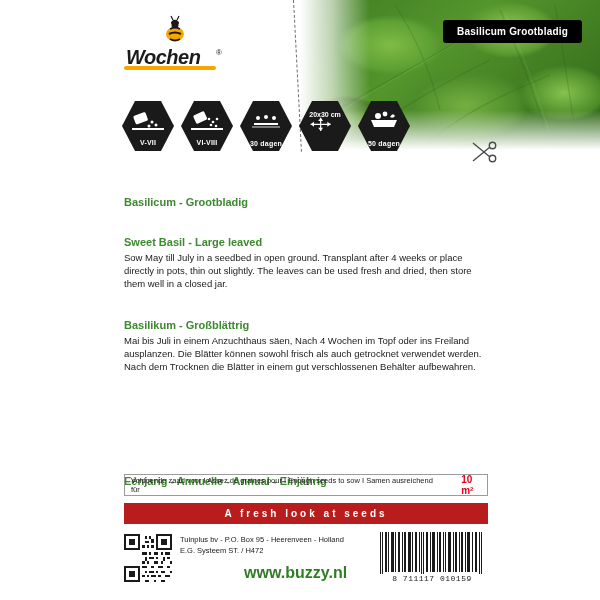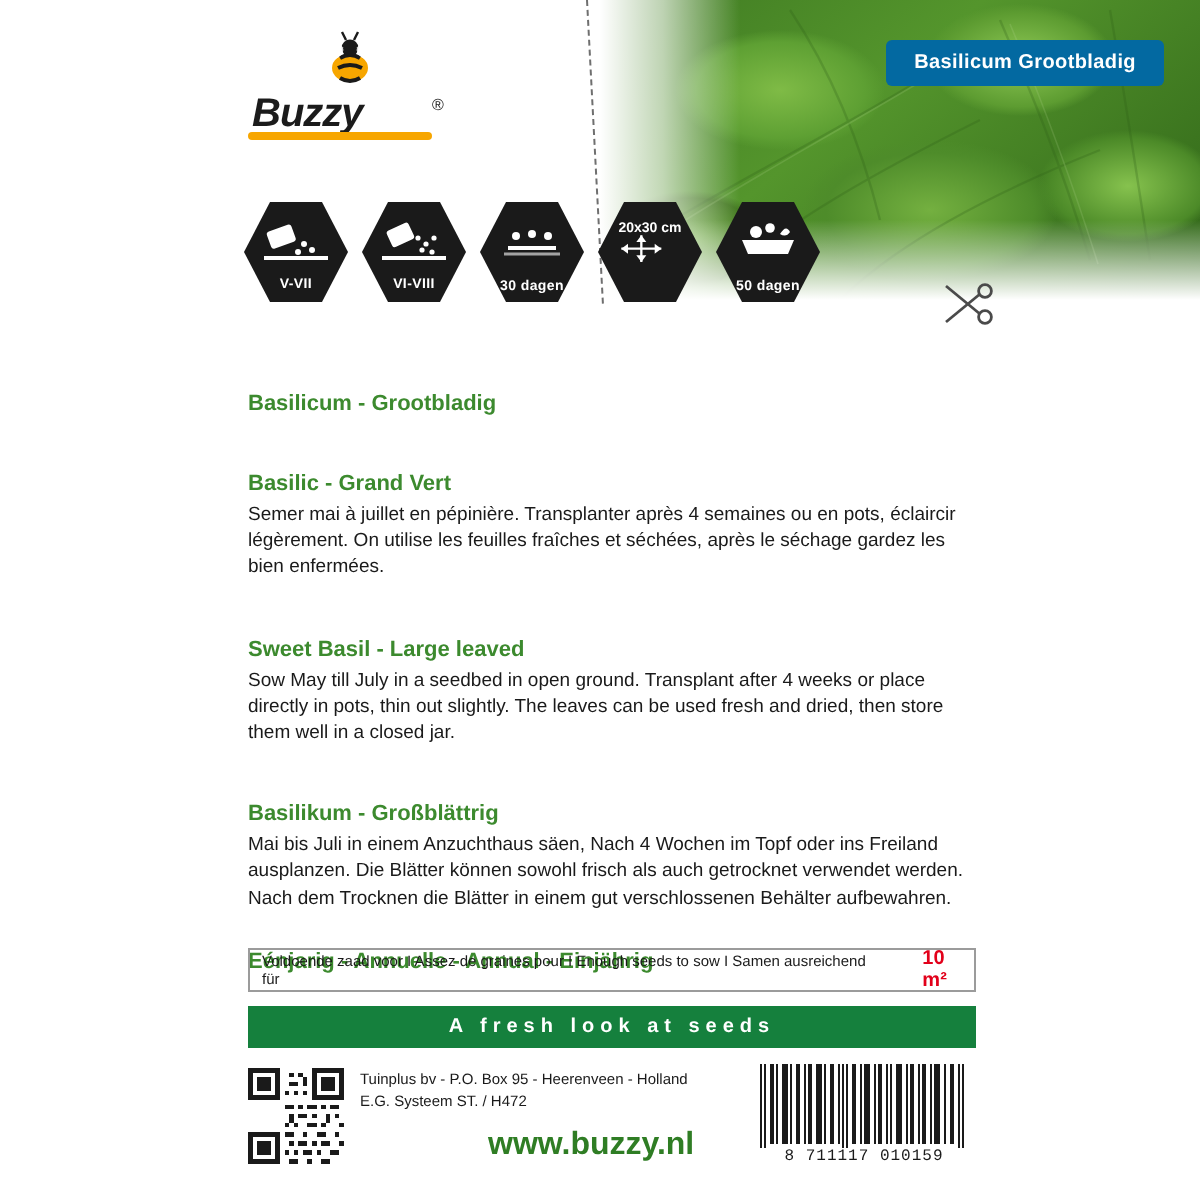--- a/index.html
+++ b/index.html
@@ -117,21 +117,21 @@
     top: 0px;
     width: 34px;
     height: 32px;
   }
 
   
   .variety-tag {
     position: absolute;
     right: 18px;
     top: 20px;
-    background: #0369a1;
+    background: #000000;
     color: #ffffff;
     font-size: 10px;
     font-weight: bold;
     padding: 6px 14px;
     border-radius: 3px;
     letter-spacing: .2px;
     white-space: nowrap;
   }
 
   
@@ -234,21 +234,21 @@
     margin-left: 21px;
   }
 
   
   .slogan-bar {
     position: absolute;
     left: 124px;
     top: 503px;
     width: 364px;
     height: 21px;
-    background: #15803d;
+    background: #b91c1c;
     color: #ffffff;
     font-size: 10px;
     font-weight: bold;
     letter-spacing: 3px;
     display: flex;
     align-items: center;
     justify-content: center;
   }
 
   
@@ -338,21 +338,21 @@
 
   <div class="brand">
     <svg class="bee" viewBox="0 0 34 32">
       <ellipse cx="17" cy="20" rx="9" ry="7" fill="#f7a600"></ellipse>
       <path d="M12,15 q5,-3 10,0 M11,20 q6,-3 12,0 M12,25 q5,3 10,0" stroke="#1a1a1a" stroke-width="2" fill="none"></path>
       <circle cx="17" cy="10" r="4.2" fill="#1a1a1a"></circle>
       <ellipse cx="9" cy="12" rx="5" ry="3.4" fill="#ffffff" opacity="0.85" transform="rotate(-28 9 12)"></ellipse>
       <ellipse cx="25" cy="12" rx="5" ry="3.4" fill="#ffffff" opacity="0.85" transform="rotate(28 25 12)"></ellipse>
       <path d="M15,6 L13,2 M19,6 L21,2" stroke="#1a1a1a" stroke-width="1.2"></path>
     </svg>
-    <div class="brand-word">Buzzy</div>
+    <div class="brand-word">Wochen</div>
     <div class="brand-reg">®</div>
     <div class="brand-underline"></div>
   </div>
 
   <div class="variety-tag">Basilicum Grootbladig</div>
 
   <div class="icon-row">
 
     <div class="hex">
       <svg class="hex-art" viewBox="0 0 52 24">
@@ -412,24 +412,20 @@
     </div>
 
   </div>
 
   <div class="content">
 
     <div class="block">
       <div class="block-title">Basilicum - Grootbladig</div>
     </div>
 
-    <div class="block">
-      <div class="block-title">Basilic - Grand Vert</div>
-      <div class="block-body">Semer mai à juillet en pépinière. Transplanter après 4 semaines ou en pots, éclaircir légèrement. On utilise les feuilles fraîches et séchées, après le séchage gardez les bien enfermées.</div>
-    </div>
 
     <div class="block">
       <div class="block-title">Sweet Basil - Large leaved</div>
       <div class="block-body">Sow May till July in a seedbed in open ground. Transplant after 4 weeks or place directly in pots, thin out slightly. The leaves can be used fresh and dried, then store them well in a closed jar.</div>
     </div>
 
     <div class="block">
       <div class="block-title">Basilikum - Großblättrig</div>
       <div class="block-body">Mai bis Juli in einem Anzuchthaus säen, Nach 4 Wochen im Topf oder ins Freiland ausplanzen. Die Blätter können sowohl frisch als auch getrocknet verwendet werden. Nach dem Trocknen die Blätter in einem gut verschlossenen Behälter aufbewahren.</div>
     </div>

